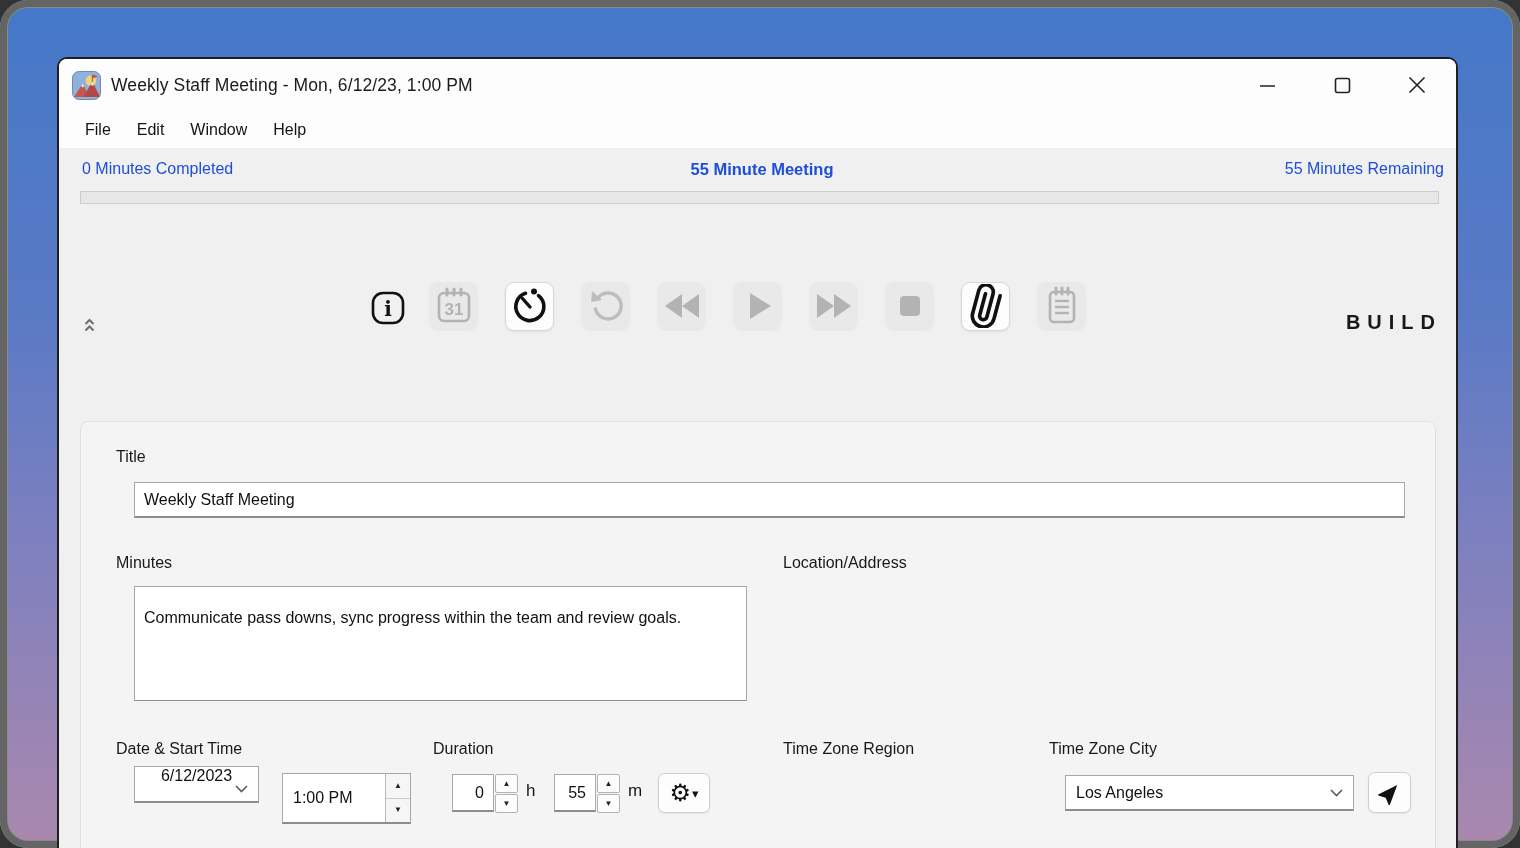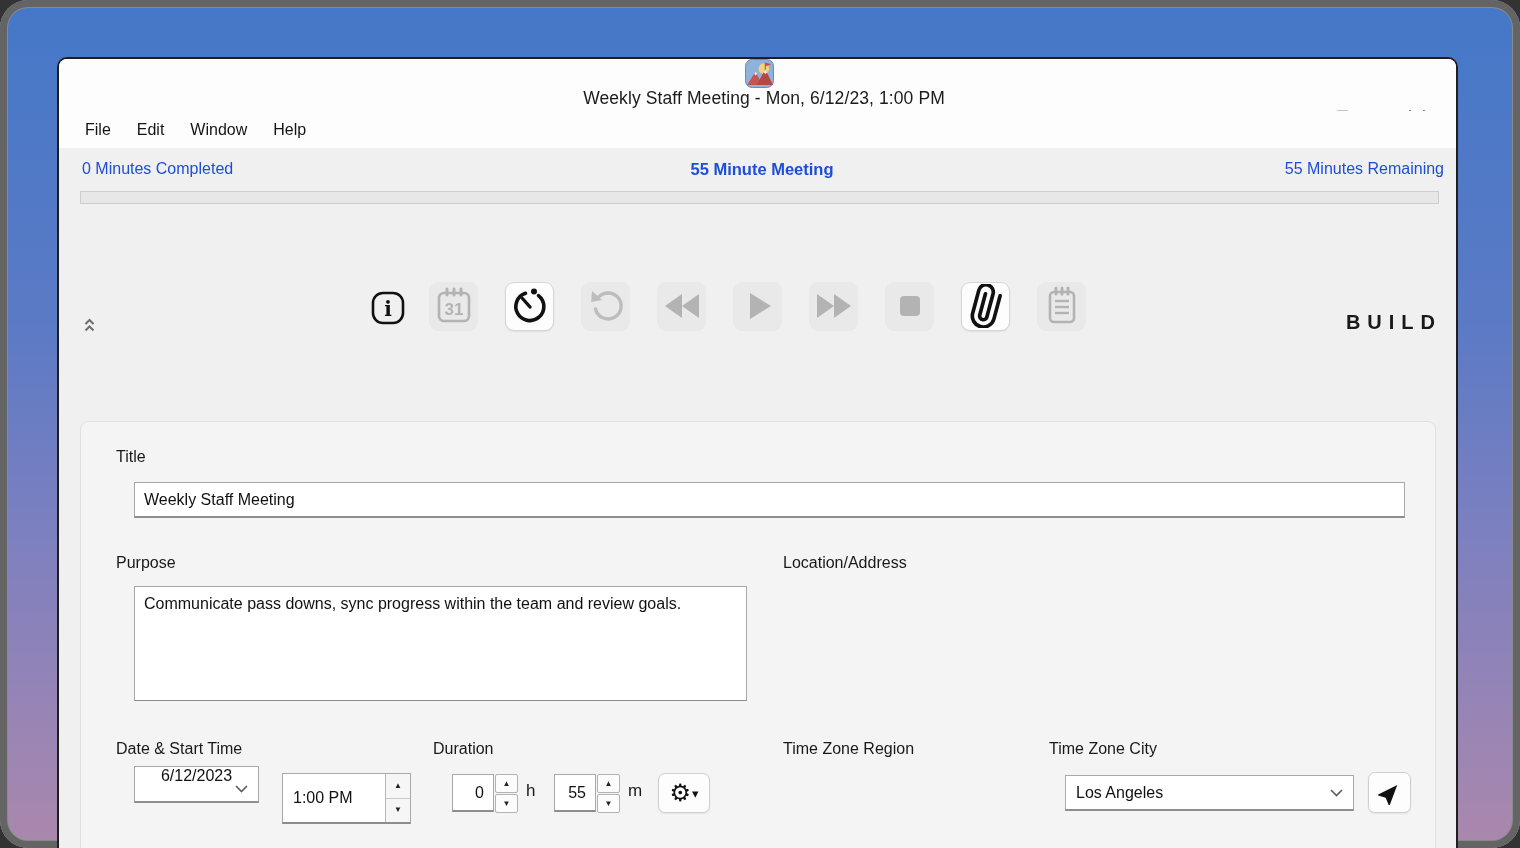--- a/index.html
+++ b/index.html
@@ -15,21 +15,21 @@
 
   
   .window {
     position:absolute; left:57px; top:57px; width:1401px; bottom:-16px;
     background:#f0f0f0; border:2px solid #1f1f1f; border-bottom:none;
     border-radius:10px 10px 0 0; overflow:hidden;
   }
 
   .titlebar {
     position:absolute; left:0; top:0; right:0; height:52px; background:#fdfdfd;
-    display:flex; align-items:center; padding-left:13px;flex-direction:column;
+    display:flex; align-items:center; padding-left:13px;
   }
   .titlebar .app-ico { width:29px; height:29px; margin-right:10px; flex:0 0 auto; }
   .titlebar .title { font-size:17.5px; color:#1b1b1b; letter-spacing:0.1px; }
   .win-controls { margin-left:auto; display:flex; align-items:center; gap:57px; padding-right:30px; }
   .win-controls .wbtn { width:18px; height:18px; display:flex; align-items:center; justify-content:center; cursor:default; }
 
   .menubar {
     position:absolute; left:0; top:52px; right:0; height:37px; background:#fdfdfd;
     display:flex; align-items:center; padding-left:13px; font-size:16px; color:#141414;
   }
@@ -86,21 +86,21 @@
     background:#fff; border:1px solid #a8a8a8; border-bottom:2px solid #8d8d8d;
     font-family:"Liberation Sans",sans-serif; font-size:16px; color:#111;
   }
   .f-title-lbl { left:35px; top:26px; }
   .f-title-input { position:absolute; left:53px; right:30px; top:60px; height:36px; padding:0 9px; }
 
   .f-purpose-lbl { left:35px; top:132px; }
   .f-purpose { position:absolute; left:53px; top:164px; width:613px; height:115px; }
   .f-loc-lbl { left:702px; top:132px; }
   .f-loc { position:absolute; left:721px; top:164px; right:27px; height:115px; }
-  .txt { resize:none; overflow:hidden; padding:5px 9px; line-height:1.5; border-bottom-width:1px; }
+  .txt { resize:none; overflow:hidden; padding:19px 9px; line-height:1.5; border-bottom-width:1px; }
 
   .f-date-lbl { left:35px; top:318px; }
   .f-dur-lbl { left:352px; top:318px; }
   .f-tzr-lbl { left:702px; top:318px; }
   .f-tzc-lbl { left:968px; top:318px; }
 
   .combo { position:absolute; display:flex; align-items:center; padding:0 10px; }
   .combo .caret { margin-left:auto; }
   .f-date { left:53px; top:344px; width:125px; height:37px;flex-direction:column; }
   .f-tzr { left:717px; top:353px; width:212px; height:36px; }
@@ -268,21 +268,21 @@
     </div>
 
     <div class="brand">BUILD</div>
 
 
     <div class="panel">
 
       <span class="lbl f-title-lbl">Title</span>
       <input class="field f-title-input" type="text" value="Weekly Staff Meeting" style="">
 
-      <span class="lbl f-purpose-lbl">Purpose</span>
+      <span class="lbl f-purpose-lbl">Minutes</span>
       <textarea class="txt field f-purpose" style="">Communicate pass downs, sync progress within the team and review goals.</textarea>
 
       <span class="lbl f-loc-lbl">Location/Address</span>
 
       <span class="lbl f-date-lbl">Date &amp; Start Time</span>
       <div class="combo field f-date">
         <span>6/12/2023</span>
         <svg class="caret" width="13" height="8" viewBox="0 0 13 8">
             <polyline points="1,1 6.5,6.5 12,1" fill="none" stroke="#5c5c5c" stroke-width="1.6"></polyline>
           </svg>

